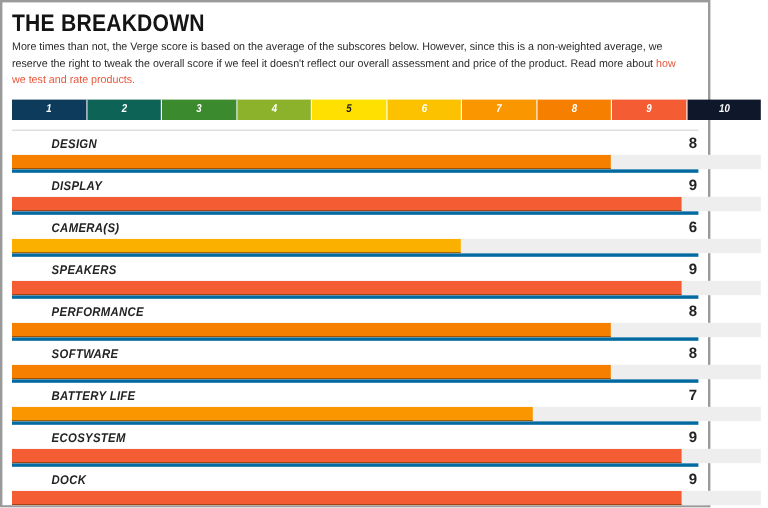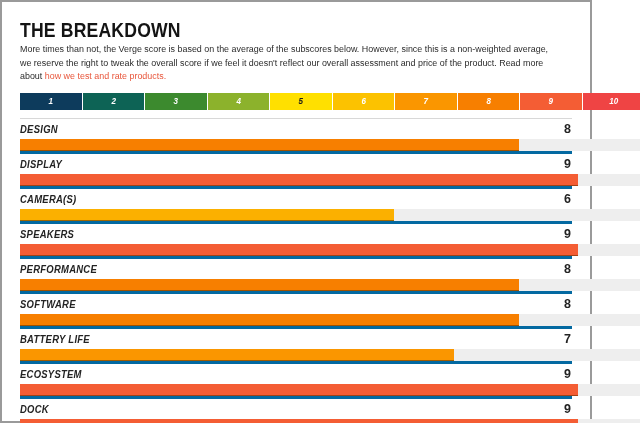--- a/index.html
+++ b/index.html
@@ -9,21 +9,21 @@
     font-family:"Liberation Sans", sans-serif;
     -webkit-font-smoothing:antialiased;
     overflow:hidden;
   }
   #frame{
     position:relative;
     box-sizing:border-box;
     width:592px;height:423px;
     border:2px solid #9a9a9a;
     background:#ffffff;
-    padding:10px;
+    padding:0;
   }
   .inner{
     box-sizing:border-box;
     padding:7px 8px 0 8px;
     height:100%;
   }
 
   
   .title{
     font-family:"Liberation Sans Narrow","Liberation Sans",sans-serif;
@@ -84,20 +84,21 @@
   .row{
     border-top:3px solid #0369a1;
     padding:4px 0 0 0;
   }
   .row:first-child{border-top:1px solid #d8d8d8;}
   .row-head{
     display:flex;
     align-items:baseline;
     justify-content:space-between;
     height:13px;
+    margin-left:33px;
   }
   .row-label{
     font-family:"Liberation Sans Narrow","Liberation Sans",sans-serif;
     font-size:10.5px;
     font-style:italic;
     font-weight:700;
     letter-spacing:0.3px;
     color:#232323;
     transform:scaleX(0.9);
     transform-origin:left center;
@@ -159,21 +160,21 @@
         </div>
         <div class="seg" style="background: rgb(250, 150, 0);">
           <span>7</span>
         </div>
         <div class="seg" style="background: rgb(247, 127, 0);">
           <span>8</span>
         </div>
         <div class="seg" style="background: rgb(244, 93, 52);">
           <span>9</span>
         </div>
-        <div class="seg" style="background: #ef4444;">
+        <div class="seg" style="background: #0f172a;">
           <span>10</span>
         </div>
       </div>
 
     <div class="rows">
         <div class="row">
           <div class="row-head">
             <div class="row-label">DESIGN</div>
             <div class="row-score">8</div>
           </div>

